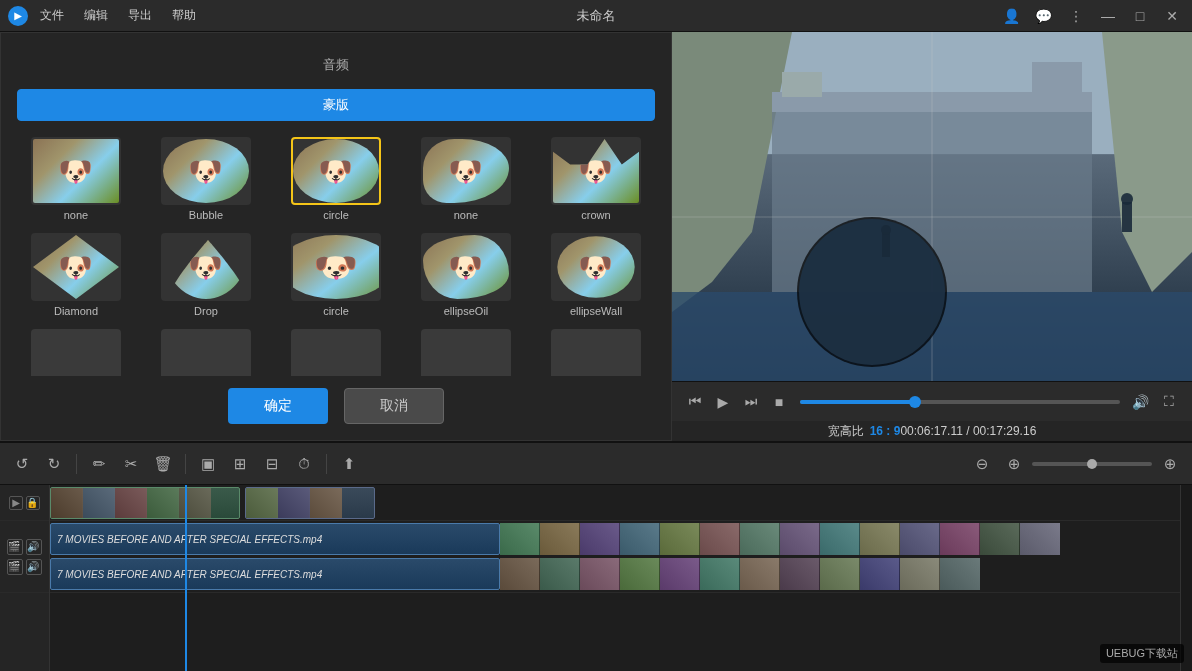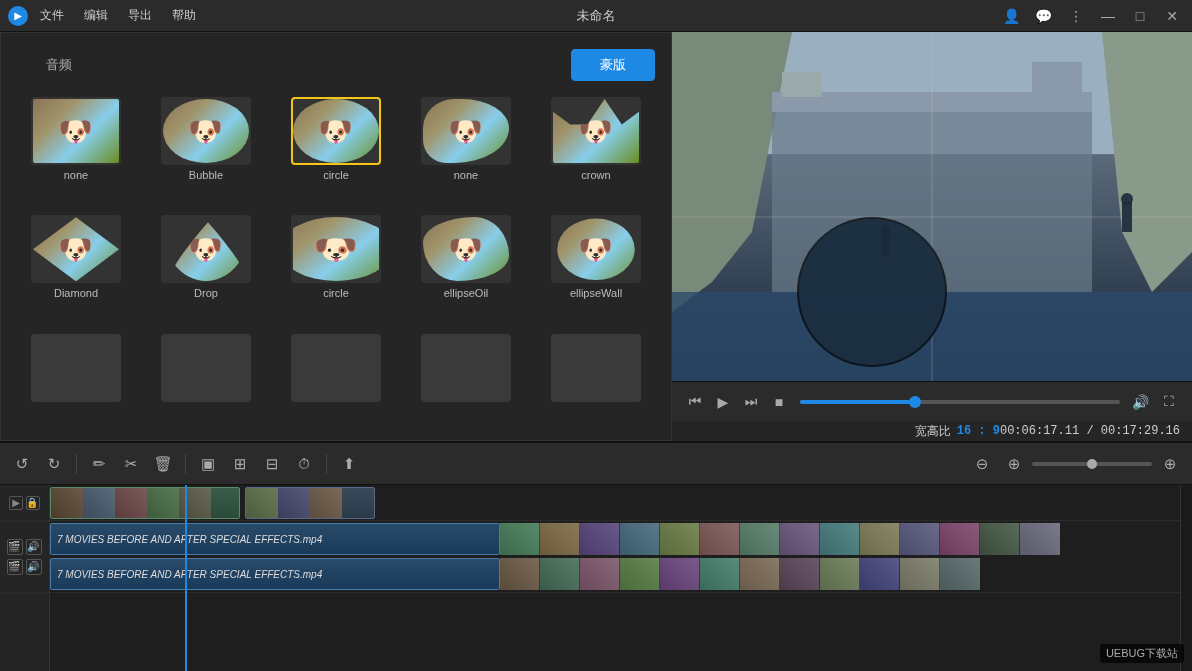--- a/index.html
+++ b/index.html
@@ -85,21 +85,22 @@
       border: 1px solid #333;
       display: flex;
       flex-direction: column;
       padding: 16px;
     }
 
     #tab-bar {
       display: flex;
       gap: 8px;
       margin-bottom: 16px;
-      justify-content: space-between;
+      justify-content: flex-end;
+      flex-direction: column;
     }
     .tab-btn {
       padding: 6px 28px;
       border-radius: 4px;
       cursor: pointer;
       font-size: 13px;
       border: 1px solid transparent;
     }
     .tab-btn.inactive {
       background: transparent;
@@ -294,25 +295,24 @@
       transform: translate(-50%, -50%);
       width: 12px;
       height: 12px;
       background: #1e88e5;
       border-radius: 50%;
     }
 
     #preview-info {
       display: flex;
       align-items: center;
-      justify-content: flex-end;
+      justify-content: center;
       padding: 2px 12px;
       height: 20px;
       background: #252525;
-      font-family: Liberation Mono, monospace;
     }
 
     
     #timeline-area {
       height: 230px;
       background: #1e1e1e;
       border-top: 2px solid #111;
       display: flex;
       flex-direction: column;
     }
@@ -588,20 +588,24 @@
         <div class="effect-thumb-partial"></div>
       </div>
       <div class="effect-item">
         <div class="effect-thumb-partial"></div>
       </div>
       <div class="effect-item">
         <div class="effect-thumb-partial"></div>
       </div>
     </div>
 
+    <div id="action-row">
+      <button class="action-btn confirm-btn">确定</button>
+      <button class="action-btn cancel-btn">取消</button>
+    </div>
   </div>
 
   <div id="right-panel">
     <div id="preview-area">
       <div class="preview-scene">
         <div class="scene-bg">
 
           <svg width="100%" height="100%" style="position:absolute;top:0;left:0;">
 
             <rect x="0" y="0" width="100%" height="35%" fill="#9aafbf"></rect>

